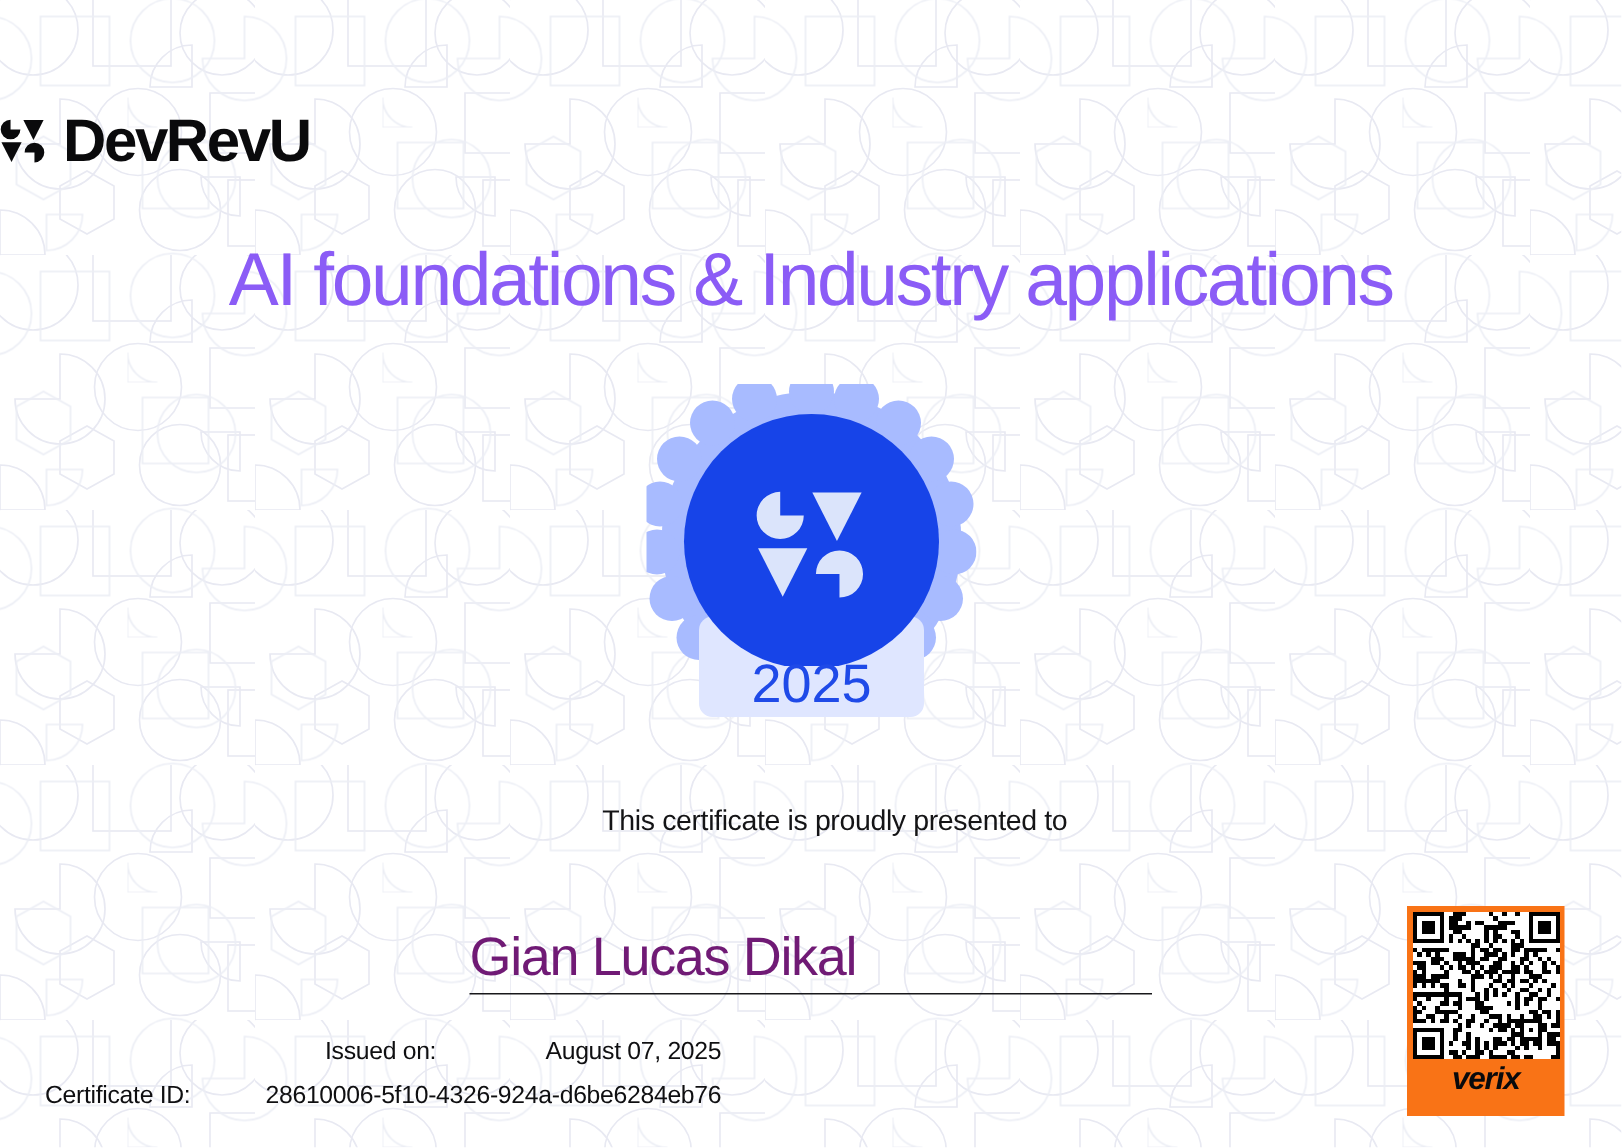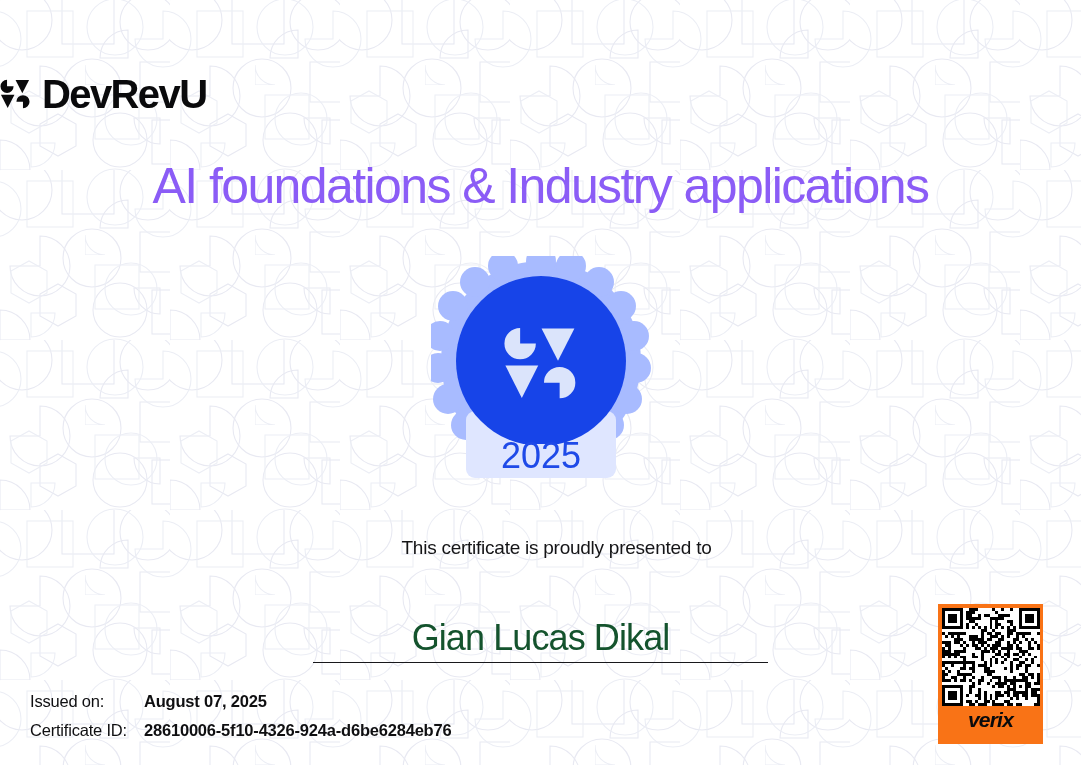--- a/index.html
+++ b/index.html
@@ -55,37 +55,36 @@
     position:absolute; left:0; right:0; top:537px;
     text-align:center;
     font-size:19px; font-weight:500; letter-spacing:-0.25px;
     color:#141416;
     padding-left:32px;
   }
 
   
   .recipient{
     position:absolute; left:313px; top:617px; width:455px;
-    text-align:center;
     font-size:36px; font-weight:400; letter-spacing:-0.9px;
-    color:#14532d; line-height:1.15;
+    color:#701a75; line-height:1.15;
   }
   .recipient-rule{
     position:absolute; left:313px; top:662px; width:455px;
     height:1px; background:#18181b;
   }
 
   
   .meta{
     position:absolute; left:30px; top:692px;
     font-size:16.5px; color:#0f0f11; letter-spacing:-0.2px;
   }
-  .meta-row{ display:flex; align-items:baseline; height:29px; }
+  .meta-row{ display:flex; align-items:baseline; height:29px;justify-content:flex-end; }
   .meta-label{ width:114px; flex:0 0 114px; font-weight:400; }
-  .meta-value{ font-weight:700; white-space:nowrap; }
+  .meta-value{ font-weight:400; white-space:nowrap;margin-left:33px; }
 
   
   .qr-card{
     position:absolute; left:938px; top:604px;
     width:105px; height:140px;
     background:#f97316;
     display:flex; flex-direction:column; align-items:center;
     padding-top:4px;
   }
   .qr-img{ width:98px; height:98px; display:block; }

